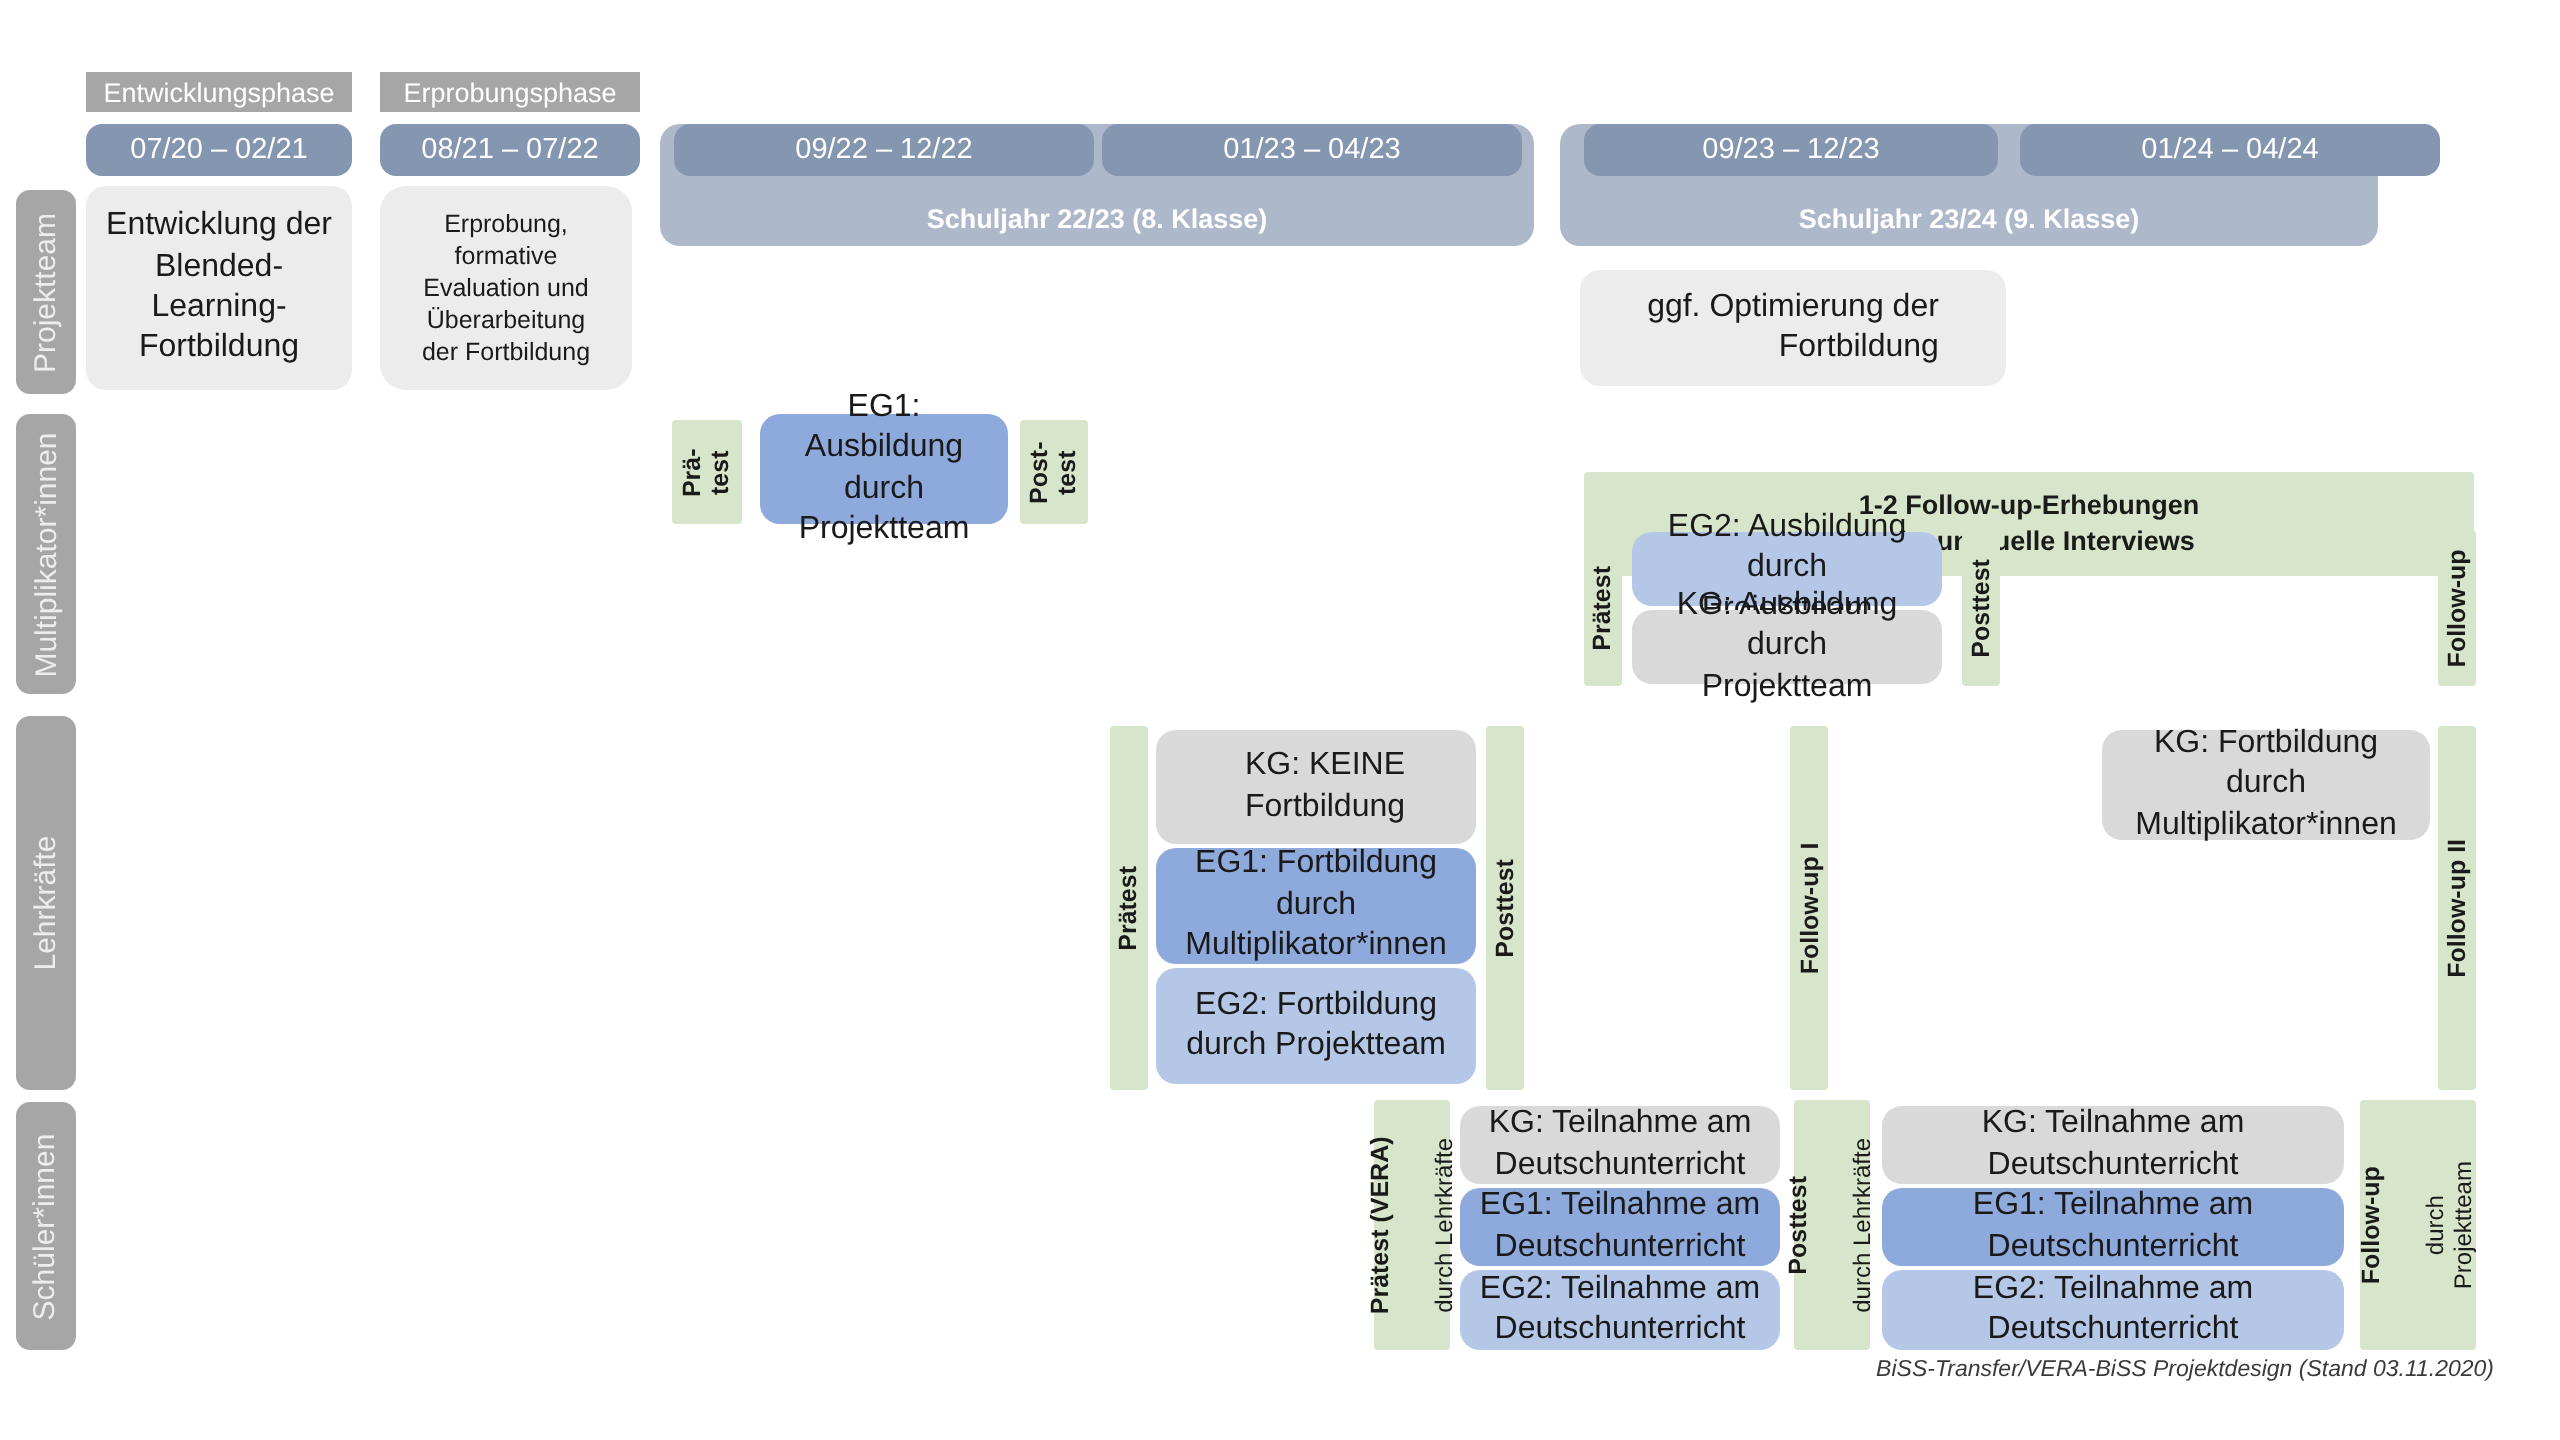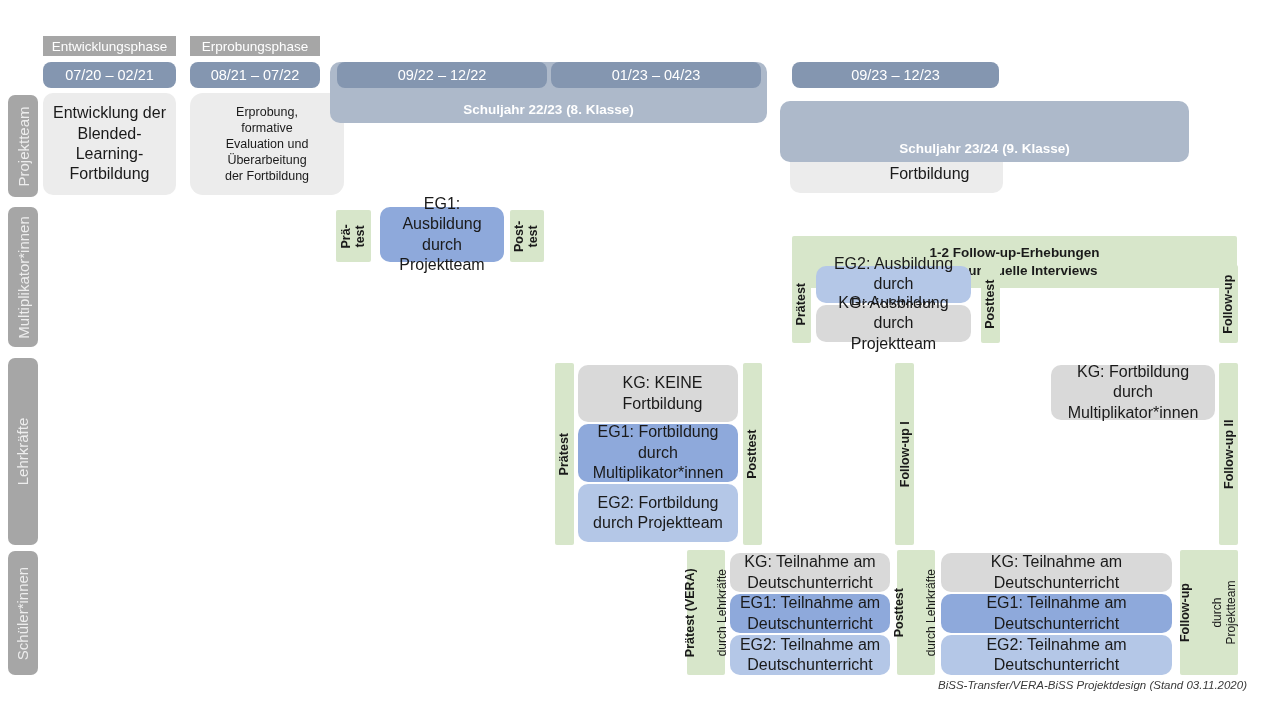--- a/index.html
+++ b/index.html
@@ -55,46 +55,47 @@
 </style>
 </head>
 <body>
 
 <div id="canvas">
 
   <div class="abs center phase-bar" style="left:43px;top:36px;width:133px;height:20px;">Entwicklungsphase</div>
   <div class="abs center phase-bar" style="left:190px;top:36px;width:130px;height:20px;">Erprobungsphase</div>
 
   <div class="abs year-bar" style="left:330px;top:62px;width:437px;height:61px;">Schuljahr 22/23 (8. Klasse)</div>
-  <div class="abs year-bar" style="left:780px;top:62px;width:409px;height:61px;margin-top:39px;">Schuljahr 23/24 (9. Klasse)</div>
+  <div class="abs year-bar" style="left:780px;top:62px;width:409px;height:61px;">Schuljahr 23/24 (9. Klasse)</div>
 
   <div class="abs center date-bar" style="left:43px;top:62px;width:133px;height:26px;">07/20 – 02/21</div>
   <div class="abs center date-bar" style="left:190px;top:62px;width:130px;height:26px;">08/21 – 07/22</div>
   <div class="abs center date-bar" style="left:337px;top:62px;width:210px;height:26px;">09/22 – 12/22</div>
   <div class="abs center date-bar" style="left:551px;top:62px;width:210px;height:26px;">01/23 – 04/23</div>
   <div class="abs center date-bar" style="left:792px;top:62px;width:207px;height:26px;">09/23 – 12/23</div>
+  <div class="abs center date-bar" style="left:1010px;top:62px;width:210px;height:26px;">01/24 – 04/24</div>
 
   <div class="abs rail" style="left:8px;top:95px;width:30px;height:102px;">
     <div class="rot-rail">Projektteam</div>
   </div>
   <div class="abs rail" style="left:8px;top:207px;width:30px;height:140px;">
     <div class="rot-rail">Multiplikator*innen</div>
   </div>
   <div class="abs rail" style="left:8px;top:358px;width:30px;height:187px;">
     <div class="rot-rail">Lehrkräfte</div>
   </div>
   <div class="abs rail" style="left:8px;top:551px;width:30px;height:124px;">
     <div class="rot-rail">Schüler*innen</div>
   </div>
 
   <div class="abs box gray-light" style="left:43px;top:93px;width:133px;height:102px;">Entwicklung der
 Blended-
 Learning-
 Fortbildung</div>
-  <div class="abs box gray-light" style="left:190px;top:93px;width:154px;height:102px;font-size:12.5px;border-radius:13px;">Erprobung,
+  <div class="abs box gray-light" style="left:190px;top:93px;width:126px;height:102px;font-size:12.5px;border-radius:13px;">Erprobung,
 formative
 Evaluation und
 Überarbeitung
 der Fortbildung</div>
   <div class="abs box gray-light" style="left:790px;top:135px;width:213px;height:58px;text-align:right;">ggf. Optimierung der
 Fortbildung</div>
 
   <div class="abs vbar" style="left:336px;top:210px;width:35px;height:52px;">
     <div class="rot vbold">Prä-
 test</div>

